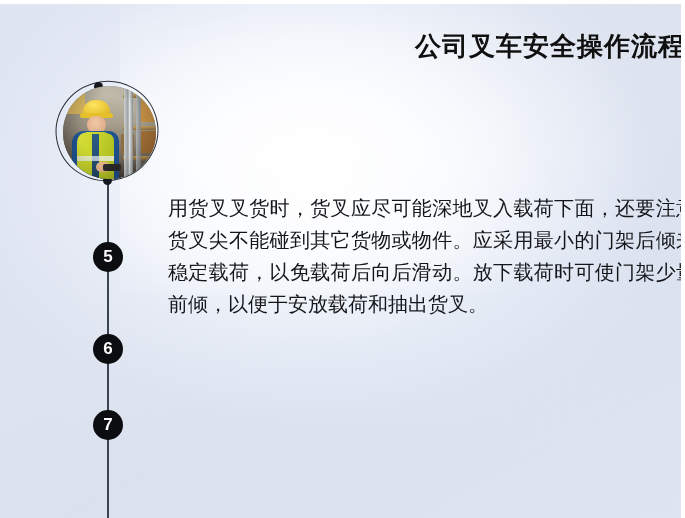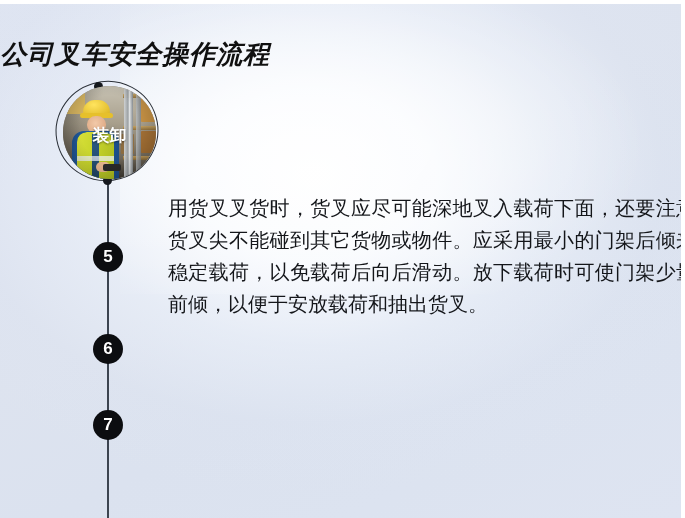--- a/index.html
+++ b/index.html
@@ -50,30 +50,29 @@
         rgba(255,255,255,0.75) 0%,
         rgba(255,255,255,0.38) 40%,
         rgba(255,255,255,0.00) 72%);
     pointer-events: none;
   }
 
   
   #title {
     position: absolute;
     left: 0;
-    top: 36px;
+    top: 28px;
     width: 685px;
-    text-align: left;
+    text-align: right;
     font-size: 26px;
     font-weight: bold;
     letter-spacing: 1px;
     color: #101010;
     line-height: 1.15;
     white-space: nowrap;
-    font-style: italic;
   }
 
   
   #spine {
     position: absolute;
     left: 107px;
     top: 86px;
     width: 2px;
     height: 432px;
     background: #3c4450;
@@ -332,21 +331,20 @@
       <div id="face"></div>
       <div id="torso"></div>
       <div id="vest"></div>
       <div id="vest-gap"></div>
       <div id="vest-stripe"></div>
       <div id="hand"></div>
       <div id="tool"></div>
 
       <div id="photo-shade"></div>
 
-      <div id="photo-label">装卸</div>
     </div>
   </div>
 
   <div class="step-badge" id="badge-5">5</div>
   <div class="step-text" id="text-5">用货叉叉货时，货叉应尽可能深地叉入载荷下面，还要注意货叉尖不能碰到其它货物或物件。应采用最小的门架后倾来稳定载荷，以免载荷后向后滑动。放下载荷时可使门架少量前倾，以便于安放载荷和抽出货叉。</div>
 
   <div class="step-badge" id="badge-6">6</div>
 
   <div class="step-badge" id="badge-7">7</div>
 

